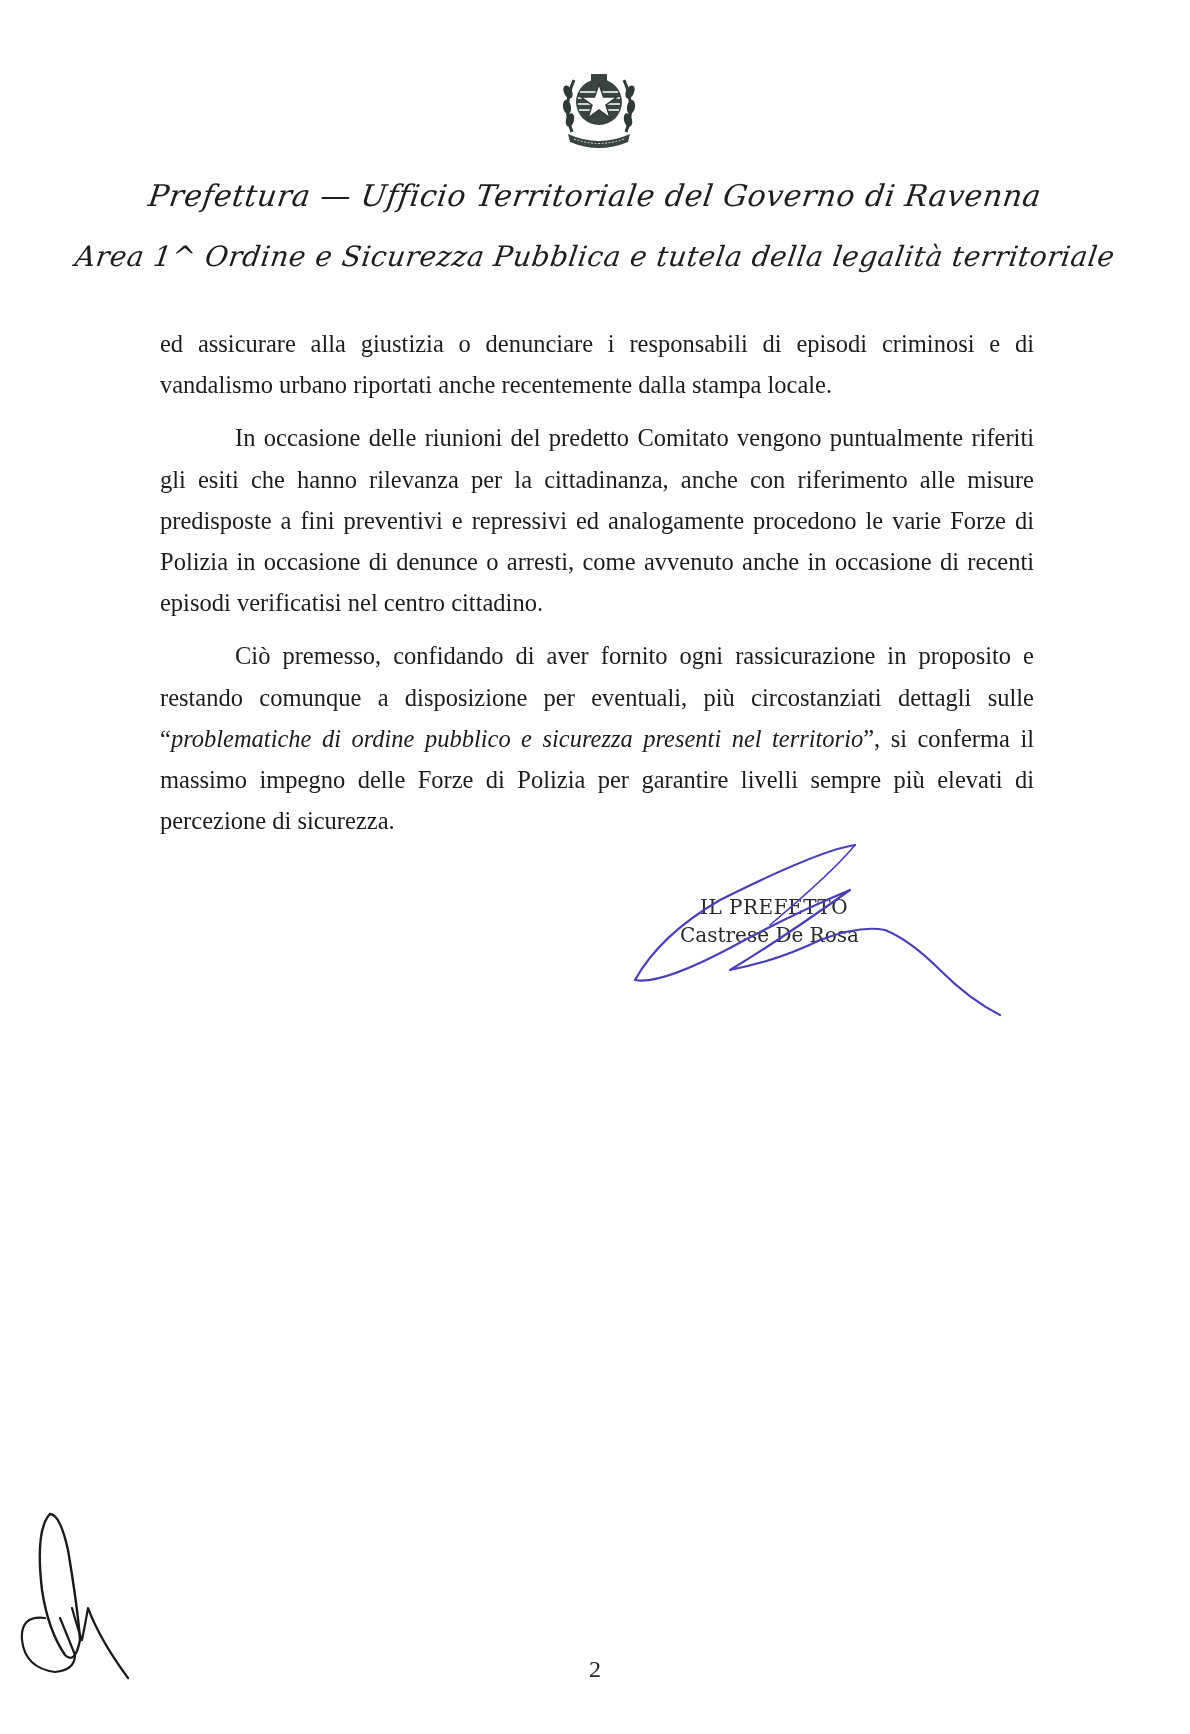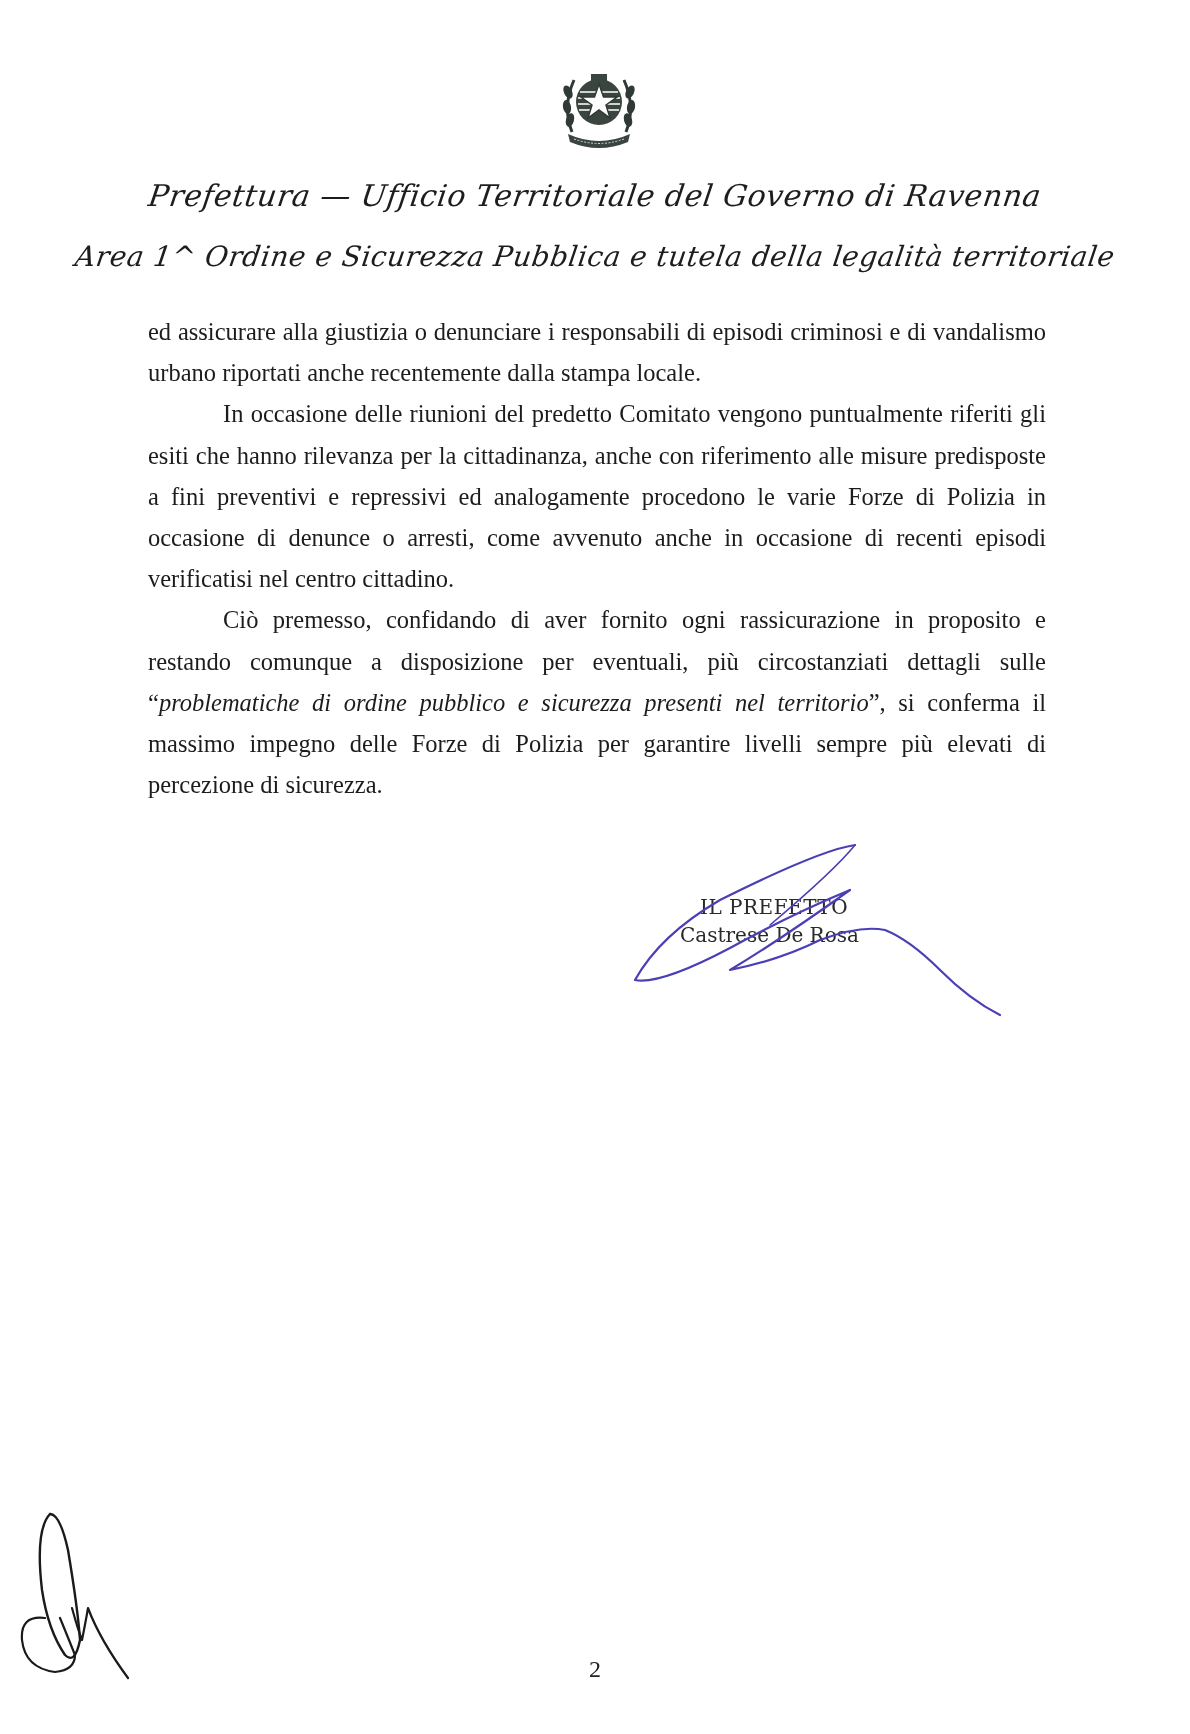--- a/index.html
+++ b/index.html
@@ -10,21 +10,21 @@
 
   .hdr { position: absolute; left: 0; width: 1190px; text-align: center;
          font-family: "DejaVu Serif", serif; font-style: italic; color: #1d1d1d;
          letter-spacing: 0.5px; white-space: nowrap; }
   .hdr1 { top: 178px; font-size: 30px; transform: skewX(-8deg); }
   .hdr2 { top: 240px; font-size: 28px; transform: skewX(-8deg); }
 
   .body-text { position: absolute; left: 148px; width: 898px; top: 311px;
                font-family: "Liberation Serif", serif; font-size: 24.5px; line-height: 41.2px;
                color: #1c1c1c; text-align: justify; }
-  .body-text p { margin: 0; }
+  .body-text p { margin: 12px; }
   .body-text .indent { text-indent: 75px; }
   .body-text .last-line { text-align-last: left; }
   .body-text em { }
 
   .sig-block { position: absolute; left: 680px; top: 893px; font-family: "DejaVu Serif", serif;
                font-size: 20px; line-height: 28px; color: #2a2a2a; }
   .sig-line1 { padding-left: 20px; letter-spacing: 0.5px; }
   .sig-svg { position: absolute; left: 620px; top: 830px; width: 400px; height: 200px; }
 
   .initials-svg { position: absolute; left: 20px; top: 1490px; width: 200px; height: 220px; }

